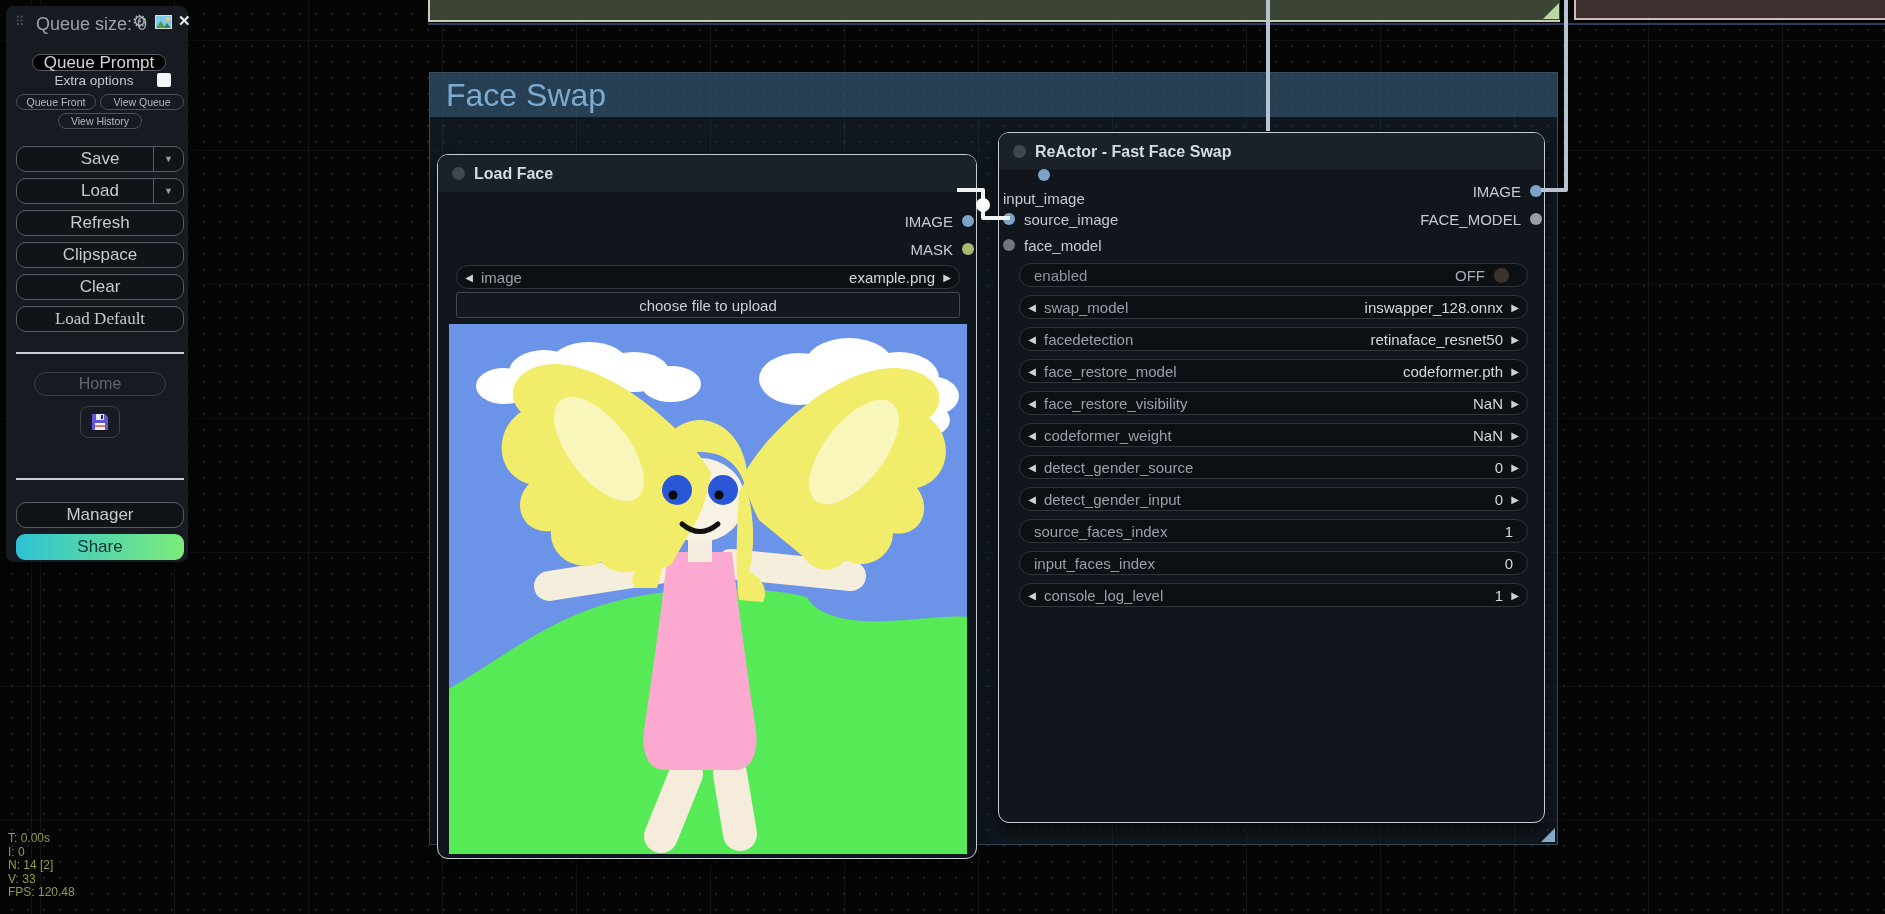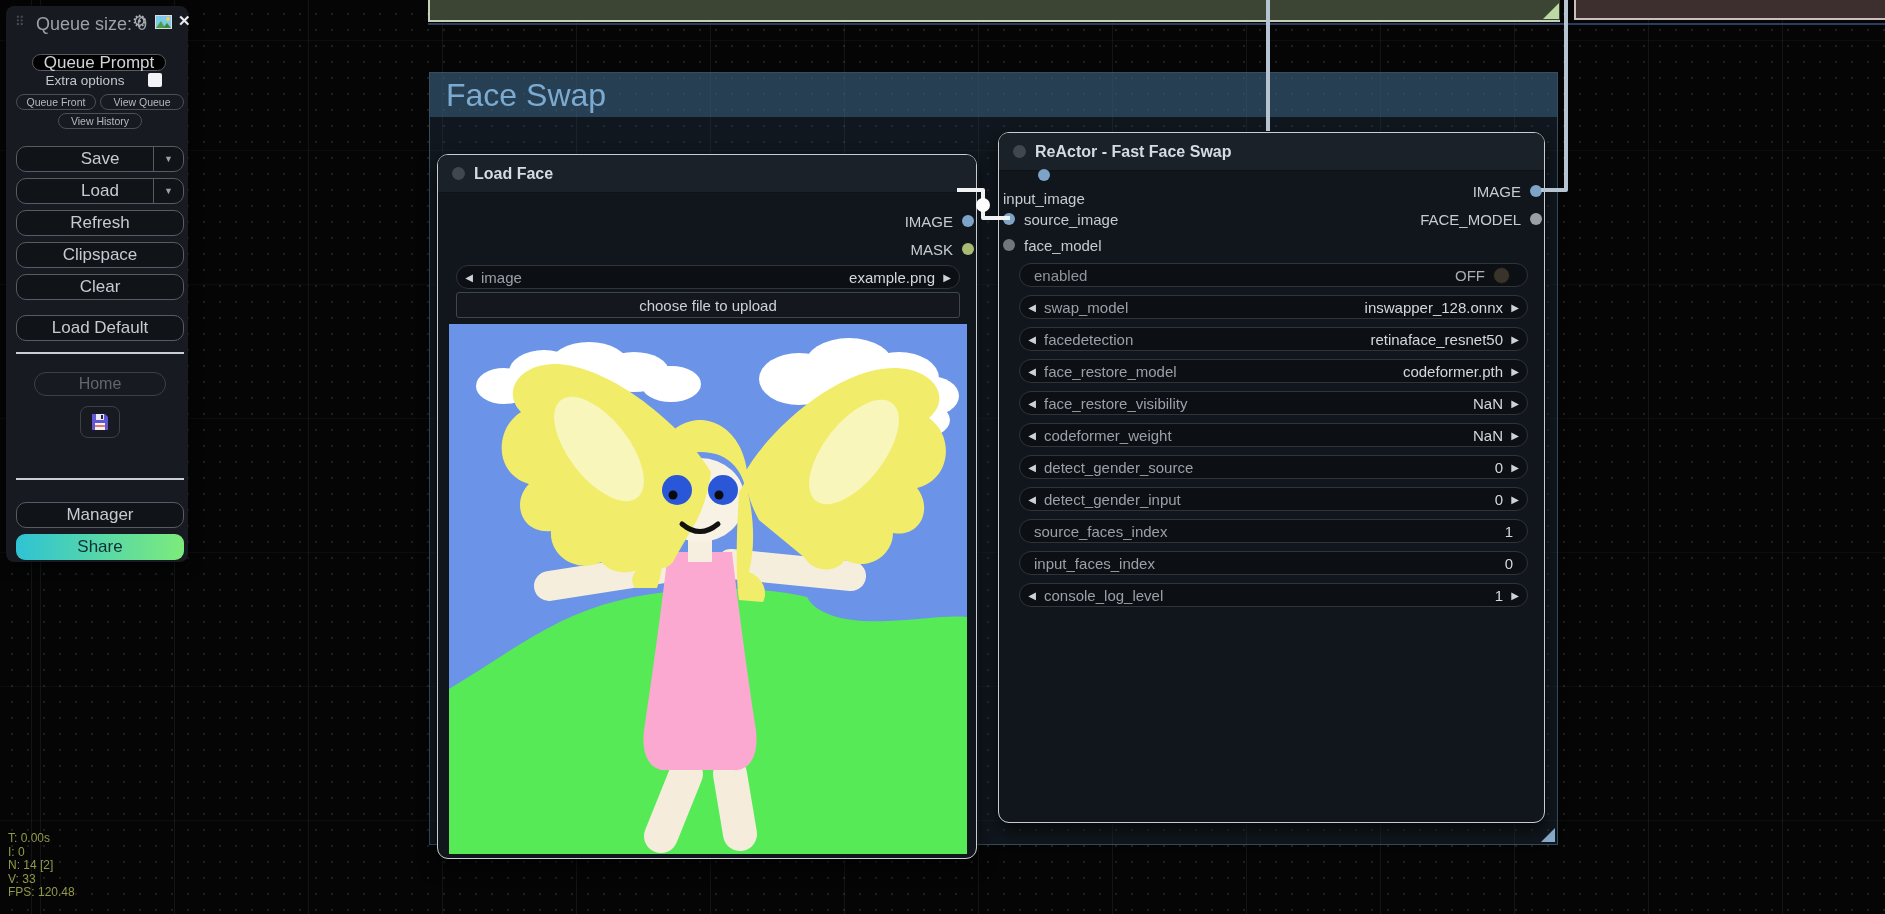--- a/index.html
+++ b/index.html
@@ -16,21 +16,21 @@
     background-position:4px 6px, 40px 0, 0 41px;
   }
   
   .menu{position:absolute;left:6px;top:6px;width:182px;height:556px;background:#171a20;border-radius:8px;z-index:100;box-shadow:0 4px 14px rgba(0,0,0,.6);}
   .menu-drag{position:absolute;left:9px;top:8px;color:#4a5055;font-size:13px;}
   .menu-titletext{position:absolute;left:30px;top:8px;font-size:18px;color:#9aa1a8;}
   .gear{position:absolute;left:126px;top:5px;font-size:17px;color:#aab0b6;}
   .imgicon{position:absolute;left:149px;top:9px;width:17px;height:14px;}
   .closex{position:absolute;left:172px;top:6px;font-size:15px;color:#e9edf0;font-weight:bold;}
   .qprompt{position:absolute;left:26px;top:48px;width:134px;height:17px;border:1px solid #565c62;border-radius:12px;background:#000000;color:#ced3d8;font-size:17px;display:flex;align-items:center;justify-content:center;}
-  .extras{position:absolute;left:7px;top:66px;width:182px;height:16px;display:flex;align-items:center;justify-content:center;gap:24px;}
+  .extras{position:absolute;left:16px;top:66px;width:182px;height:16px;display:flex;align-items:center;justify-content:center;gap:24px;}
   .extras .lbl{font-size:13.5px;color:#c3c8cd;}
   .checkbox{width:14px;height:14px;background:#f2f4f6;border-radius:2px;}
   .pill-sm{position:absolute;height:16px;border:1px solid #4a5055;border-radius:8px;color:#b4bac0;font-size:10.5px;display:flex;align-items:center;justify-content:center;background:transparent;}
   .btn{position:absolute;left:10px;width:168px;height:26px;background:#101318;border:1px solid #565c62;border-radius:10px;color:#c6cbd1;font-size:17px;display:flex;align-items:center;justify-content:center;}
   .btn .split{position:absolute;right:0;top:0;width:30px;height:100%;border-left:1px solid #565c62;display:flex;align-items:center;justify-content:center;font-size:9px;color:#9aa1a8;}
   .divider{position:absolute;left:10px;width:168px;height:2px;background:#c9ced3;}
   .home-btn{position:absolute;left:28px;top:366px;width:132px;height:24px;border:1px solid #3c4146;border-radius:12px;color:#61676d;font-size:16px;display:flex;align-items:center;justify-content:center;}
   .floppy-btn{position:absolute;left:74px;top:400px;width:40px;height:32px;border:1px solid #3c4146;border-radius:8px;display:flex;align-items:center;justify-content:center;}
   .share-btn{position:absolute;left:10px;top:528px;width:168px;height:26px;border-radius:9px;background:linear-gradient(90deg,#2fc3d4,#7deb7b);color:#103038;font-size:17px;display:flex;align-items:center;justify-content:center;}
   
@@ -295,21 +295,21 @@
     </div>
     <div class="btn" style="top:204px;">
       <span>Refresh</span>
     </div>
     <div class="btn" style="top:236px;">
       <span>Clipspace</span>
     </div>
     <div class="btn" style="top:268px;">
       <span>Clear</span>
     </div>
-    <div class="btn" style="top:309px;">
+    <div class="btn" style="top:300px;font-family:Liberation Serif, serif;">
       <span>Load Default</span>
     </div>
 
     <div class="divider" style="top:346px;"></div>
 
     <div class="home-btn">
       <span>Home</span>
     </div>
     <div class="floppy-btn">
       <svg width="20" height="20" viewBox="0 0 20 20">

